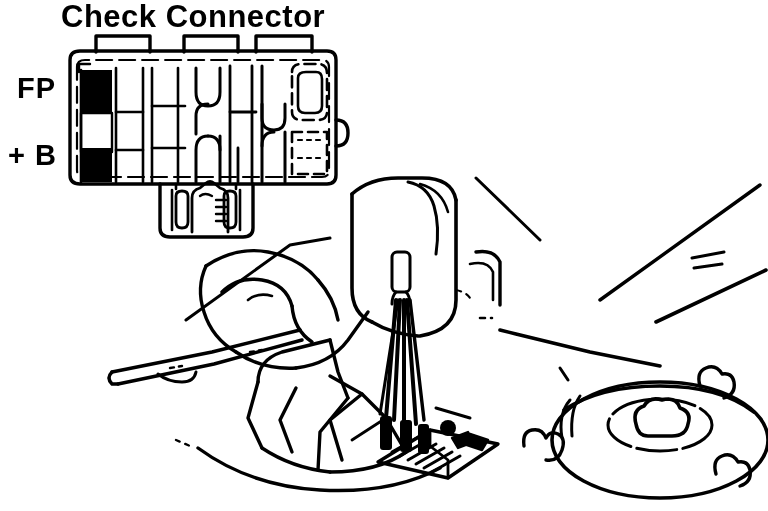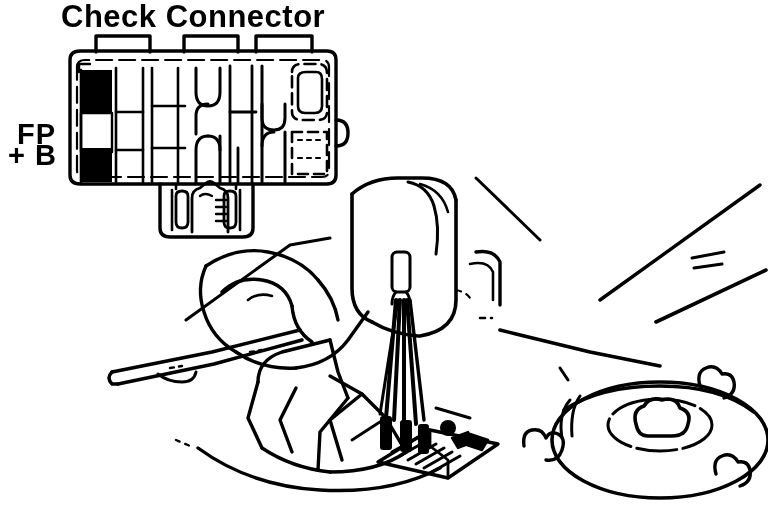--- a/index.html
+++ b/index.html
@@ -38,21 +38,20 @@
     left: 61px;
     top: 1px;
     font-size: 31px;
     letter-spacing: 0.5px;
   }
   #fp-label {
     left: 17px;
     top: 74px;
     font-size: 29px;
     letter-spacing: 1px;
-    margin-top: 46px;
   }
   #bplus-label {
     left: 8px;
     top: 141px;
     font-size: 29px;
     letter-spacing: 1px;
   }
 </style>
 </head>
 <body>

